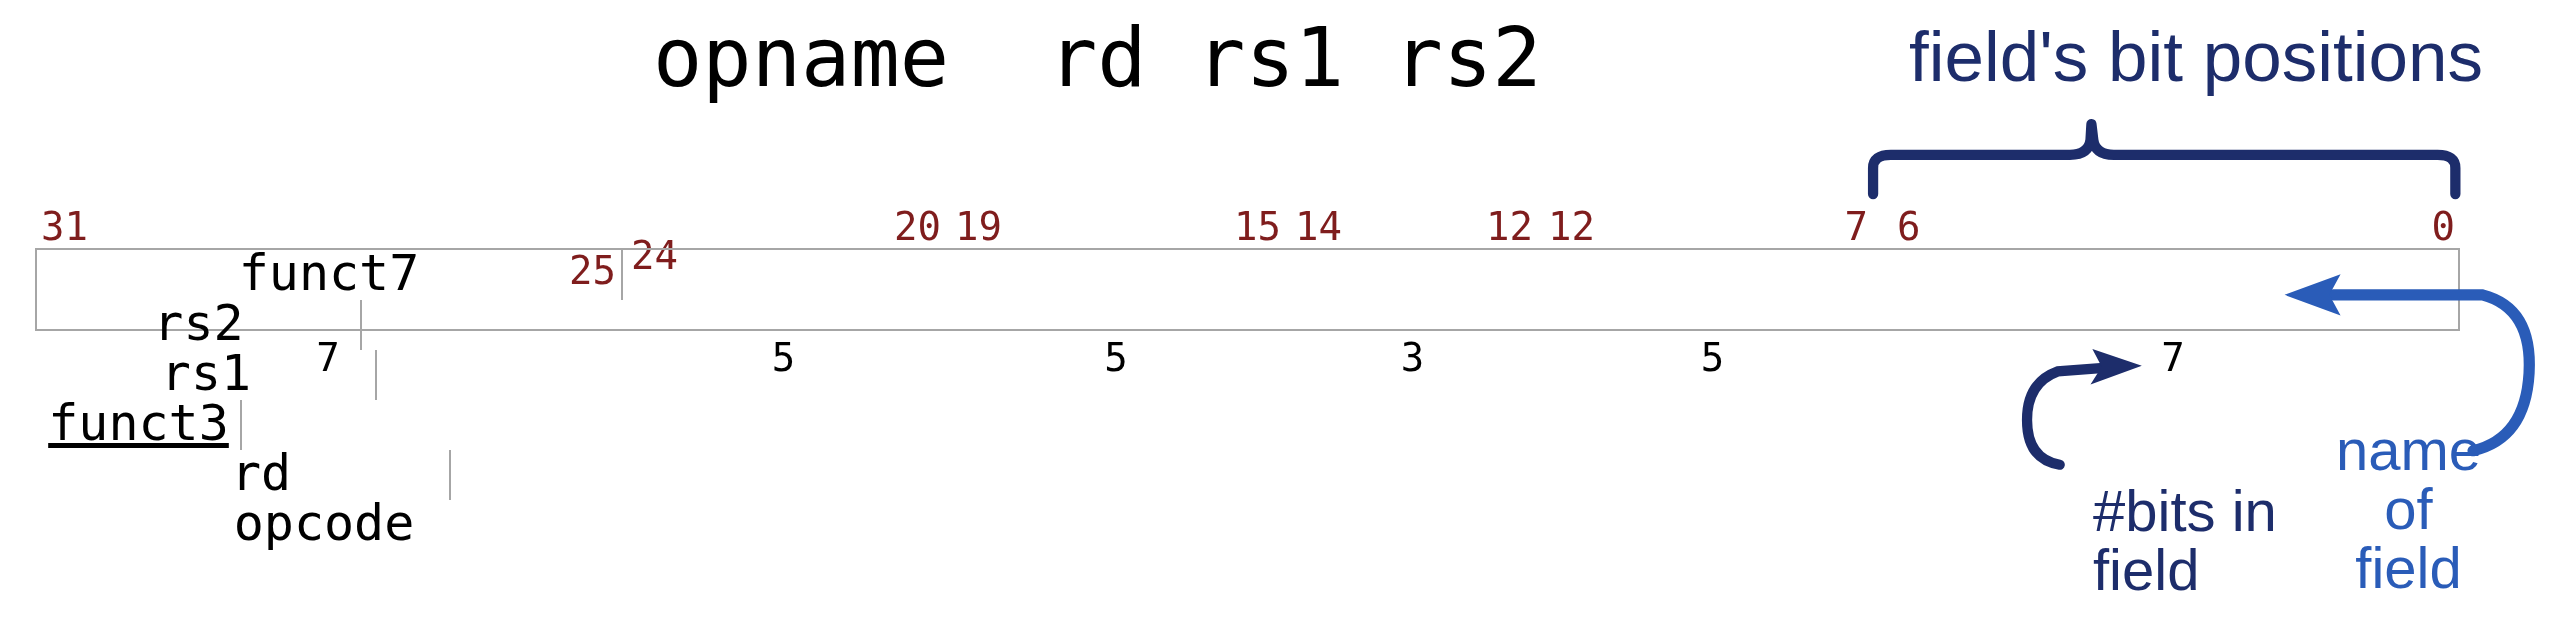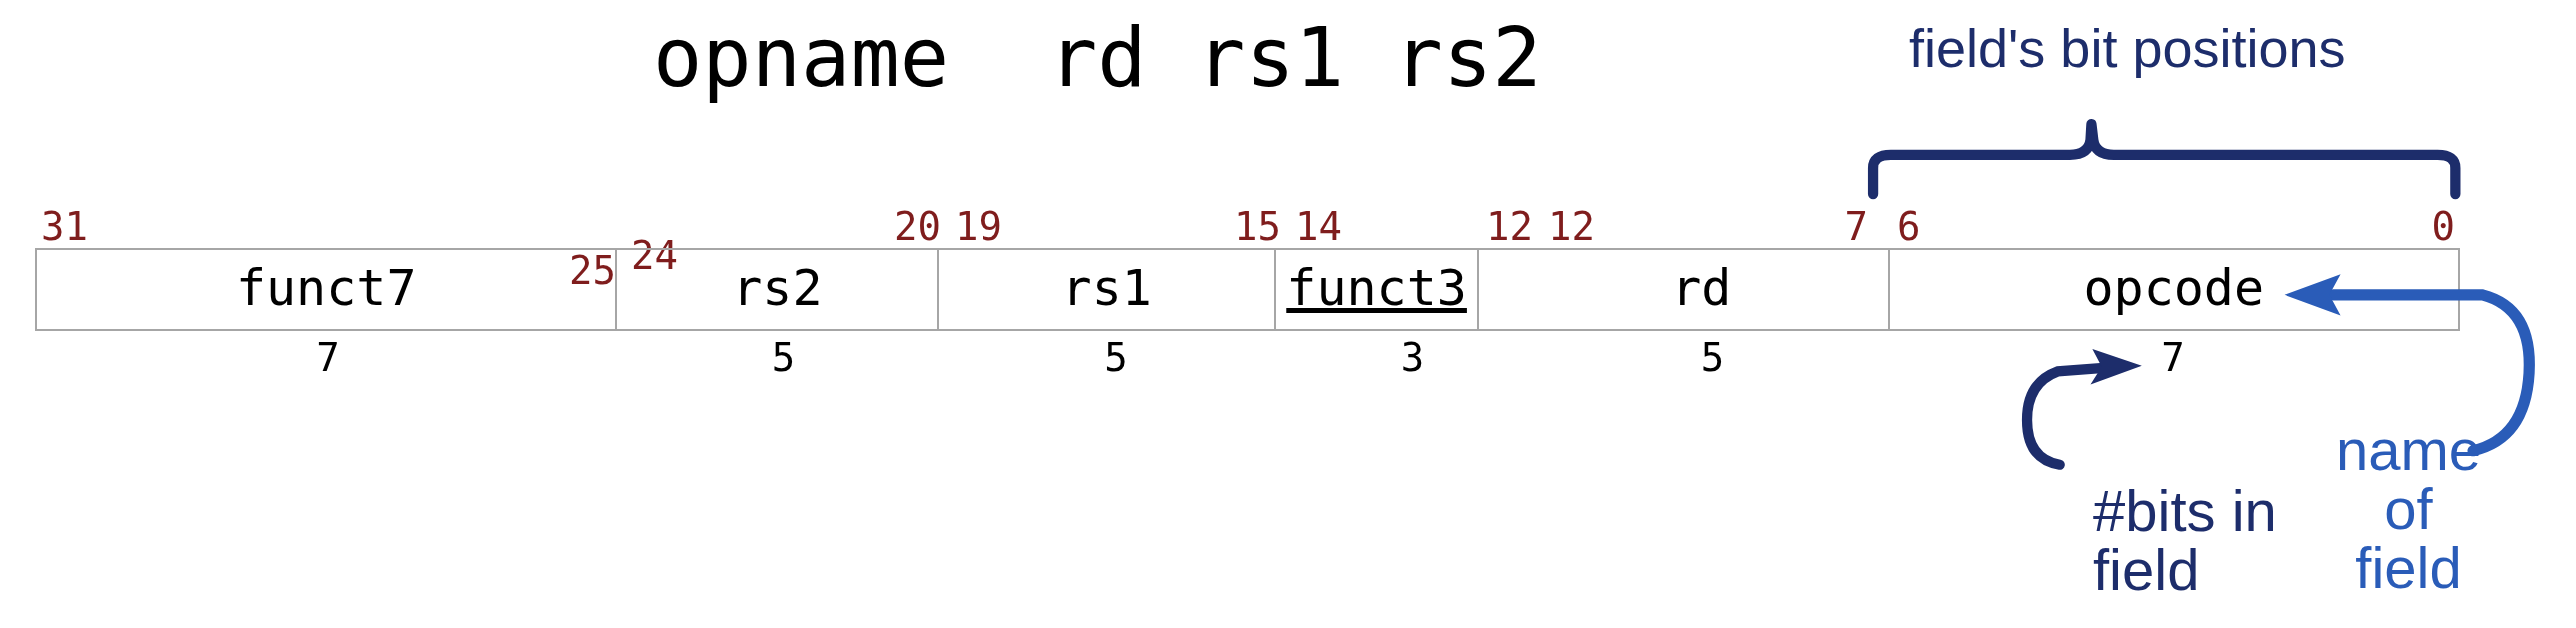--- a/index.html
+++ b/index.html
@@ -34,20 +34,21 @@
   .bitnum.r{transform:translateX(-100%);}
 
   
   .fieldbox{
     position:absolute;
     left:35px; top:248px;
     width:2425px; height:83px;
     border:2.8px solid #a6a6a6;
     box-sizing:border-box;
     display:flex;
+    flex-direction:column;
   }
   .cell{
     position:relative;
     height:100%;
     display:flex;align-items:center;justify-content:center;
     border-right:2.8px solid #a6a6a6;
     box-sizing:border-box;
   }
   .cell:last-child{border-right:none;}
   .cell span{
@@ -76,21 +77,21 @@
   }
 
   
   .anno{
     position:absolute;
     line-height:1.02;
     white-space:pre;
   }
   .anno-brace-label{
     left:1909px; top:20.5px;
-    font-size:54px;
+    font-size:71px;
     color:#1d2d6b;
   }
   .anno-bits{
     left:2093px; top:481px;
     font-size:58px;
     color:#1d2d6b;
     text-align:left;
   }
   .anno-name{
     left:2315px; top:420px;

